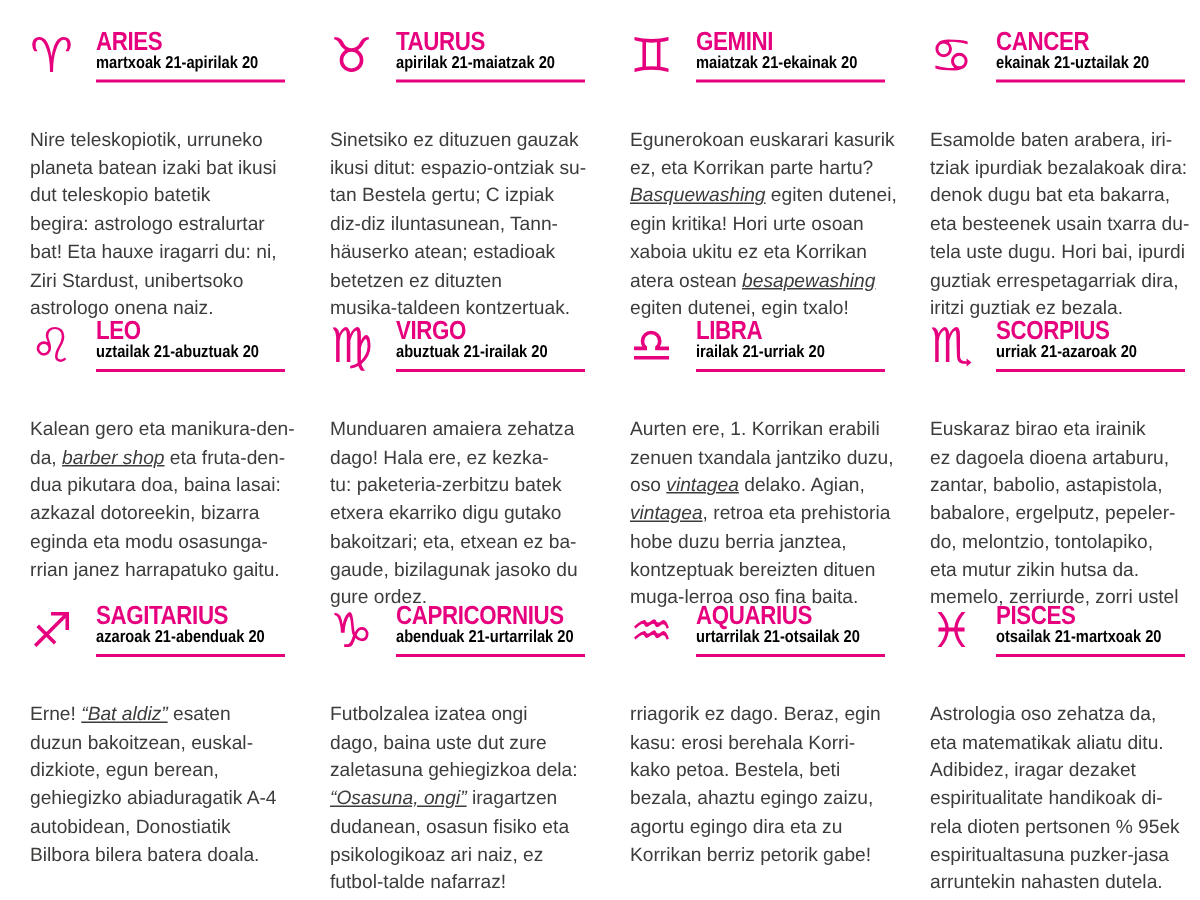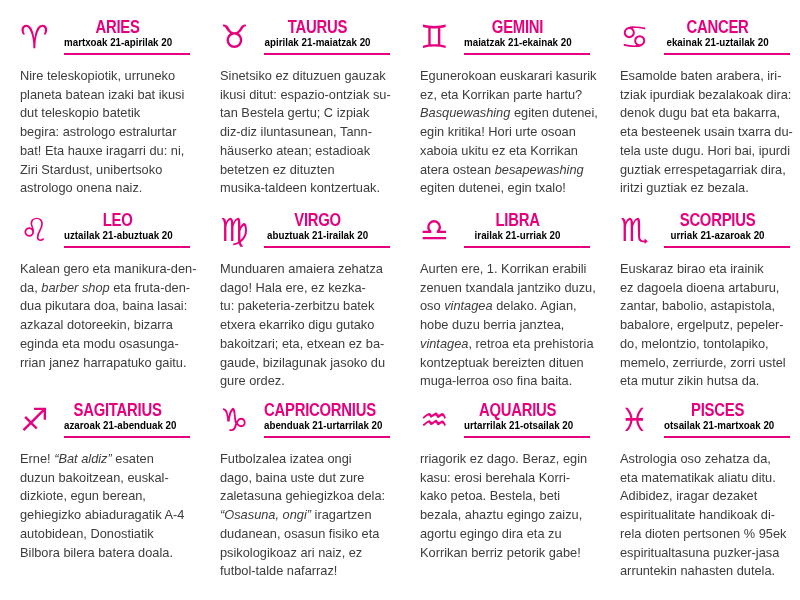--- a/index.html
+++ b/index.html
@@ -35,21 +35,20 @@
     font-size: 32px;
     line-height: 38px;
     font-weight: bold;
     color: var(--pink, #e6007e);
   }
   .hblock {
     flex: 1 1 auto;
     min-width: 0;
     border-bottom: 2.5px solid var(--pink, #e6007e);
     padding-bottom: 4px;
-    text-align: center;
   }
   .title {
     margin: 0;
     font-size: 17.5px;
     line-height: 18px;
     font-weight: bold;
     letter-spacing: -0.3px;
     color: var(--pink, #e6007e);
     white-space: nowrap;
     transform: scaleX(0.85);
@@ -58,27 +57,27 @@
   .dates {
     font-size: 11.5px;
     line-height: 13px;
     font-weight: bold;
     color: #000000;
     white-space: nowrap;
     transform: scaleX(0.85);
     transform-origin: 0 50%;
   }
   .body {
-    margin-top: 11px;
+    margin-top: 28px;
     font-size: 12.8px;
     line-height: 18.7px;
     color: var(--ink, #3c3c3b);
   }
   .body .line { white-space: nowrap; }
-  .body i { font-style: italic; }
+  .body i { font-style: italic; text-decoration: underline; }
 </style>
 </head>
 <body>
 
 <div class="page">
   <div class="grid">
 
     <section class="cell">
       <header class="hd">
         <span class="glyph">♈</span>
@@ -197,43 +196,43 @@
         <span class="glyph">♎</span>
         <div class="hblock">
           <h2 class="title">LIBRA</h2>
           <div class="dates">irailak 21-urriak 20</div>
         </div>
       </header>
       <div class="body">
           <div class="line"><span>Aurten ere, 1. Korrikan erabili</span></div>
           <div class="line"><span>zenuen txandala jantziko duzu,</span></div>
           <div class="line"><span>oso </span><i>vintagea</i><span> delako. Agian,</span></div>
+          <div class="line"><i>vintagea</i><span>, retroa eta prehistoria</span></div>
           <div class="line"><span>hobe duzu berria janztea,</span></div>
-          <div class="line"><i>vintagea</i><span>, retroa eta prehistoria</span></div>
           <div class="line"><span>kontzeptuak bereizten dituen</span></div>
           <div class="line"><span>muga-lerroa oso fina baita.</span></div>
         </div>
     </section>
 
     <section class="cell">
       <header class="hd">
         <span class="glyph">♏</span>
         <div class="hblock">
           <h2 class="title">SCORPIUS</h2>
           <div class="dates">urriak 21-azaroak 20</div>
         </div>
       </header>
       <div class="body">
           <div class="line"><span>Euskaraz birao eta irainik</span></div>
           <div class="line"><span>ez dagoela dioena artaburu,</span></div>
           <div class="line"><span>zantar, babolio, astapistola,</span></div>
           <div class="line"><span>babalore, ergelputz, pepeler-</span></div>
           <div class="line"><span>do, melontzio, tontolapiko,</span></div>
+          <div class="line"><span>eta mutur zikin hutsa da.</span></div>
           <div class="line"><span>memelo, zerriurde, zorri ustel</span></div>
-          <div class="line"><span>eta mutur zikin hutsa da.</span></div>
         </div>
     </section>
 
     <section class="cell">
       <header class="hd">
         <span class="glyph">♐</span>
         <div class="hblock">
           <h2 class="title">SAGITARIUS</h2>
           <div class="dates">azaroak 21-abenduak 20</div>
         </div>

